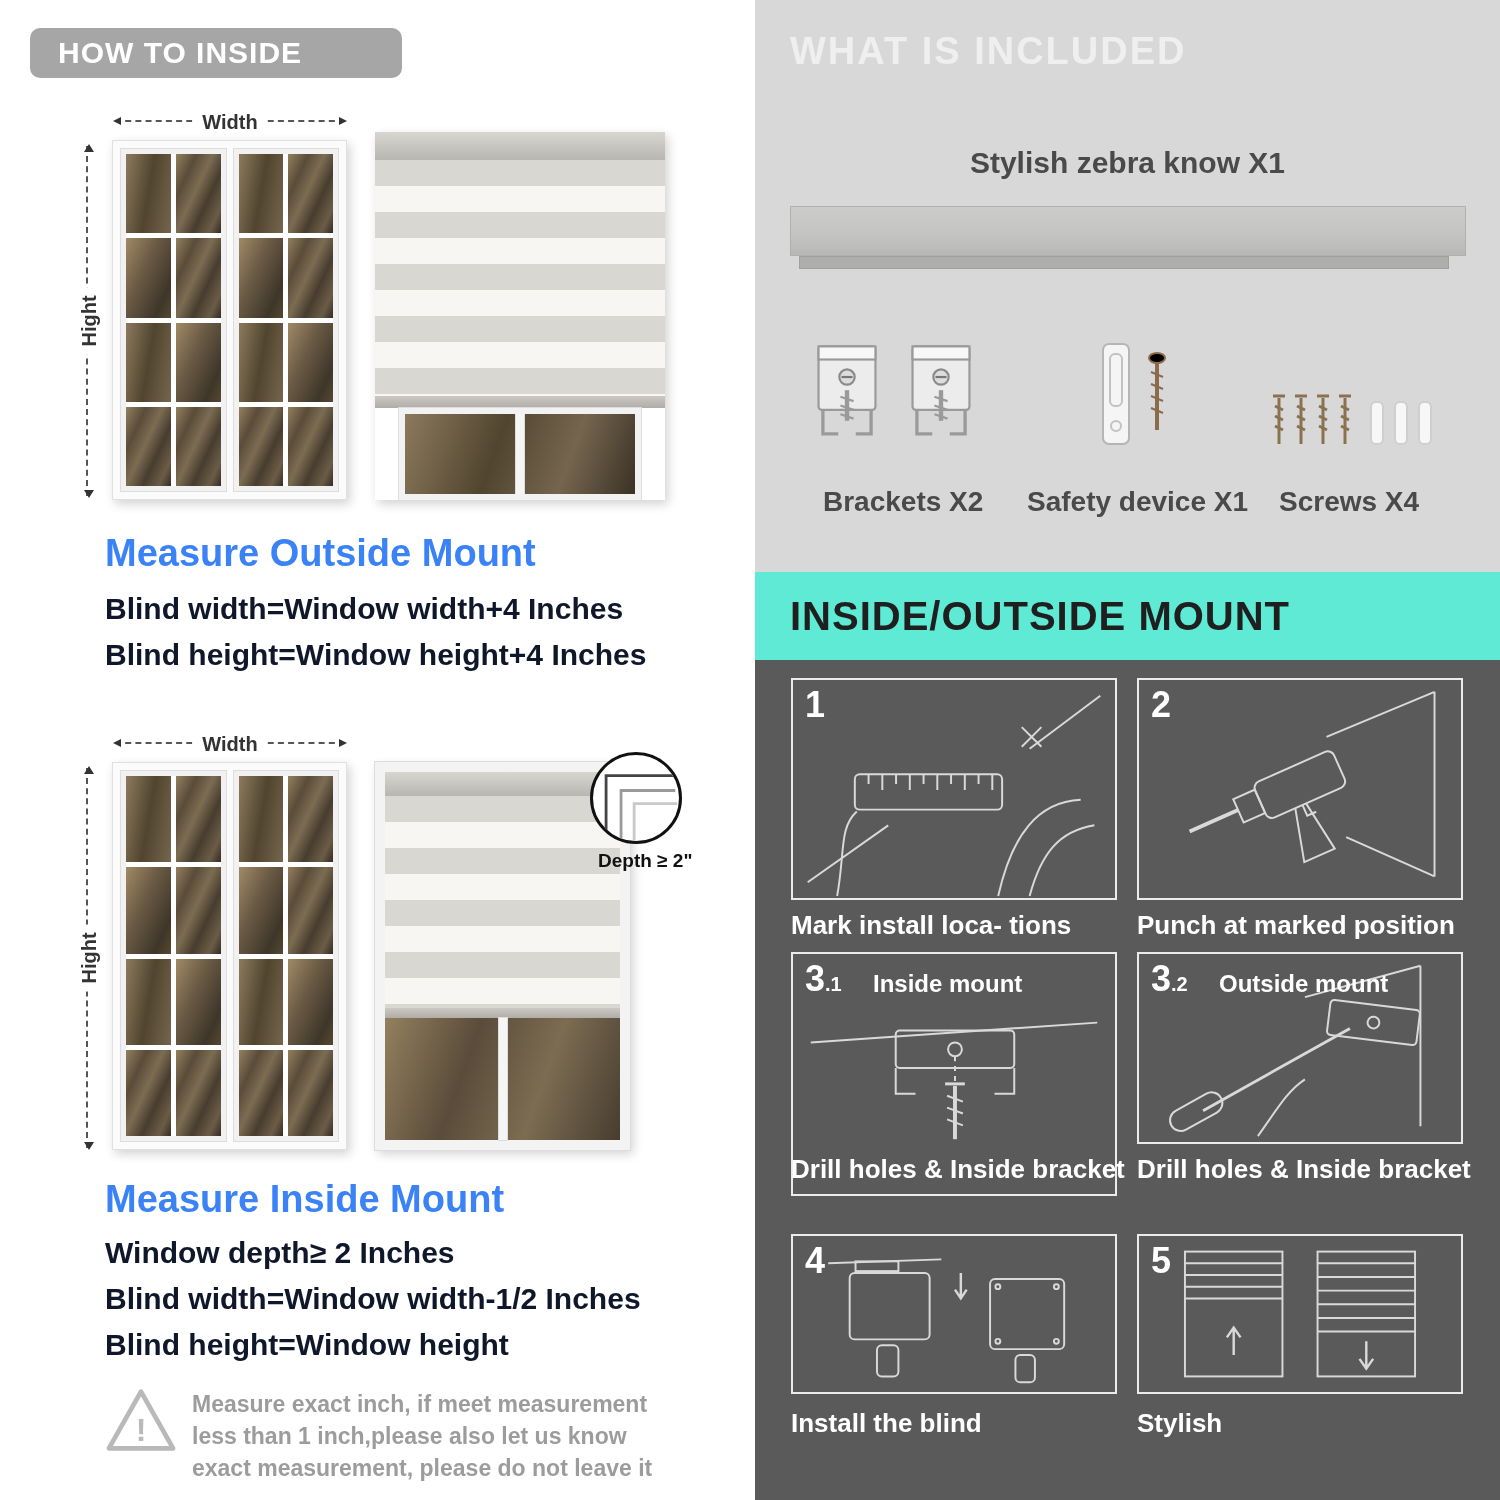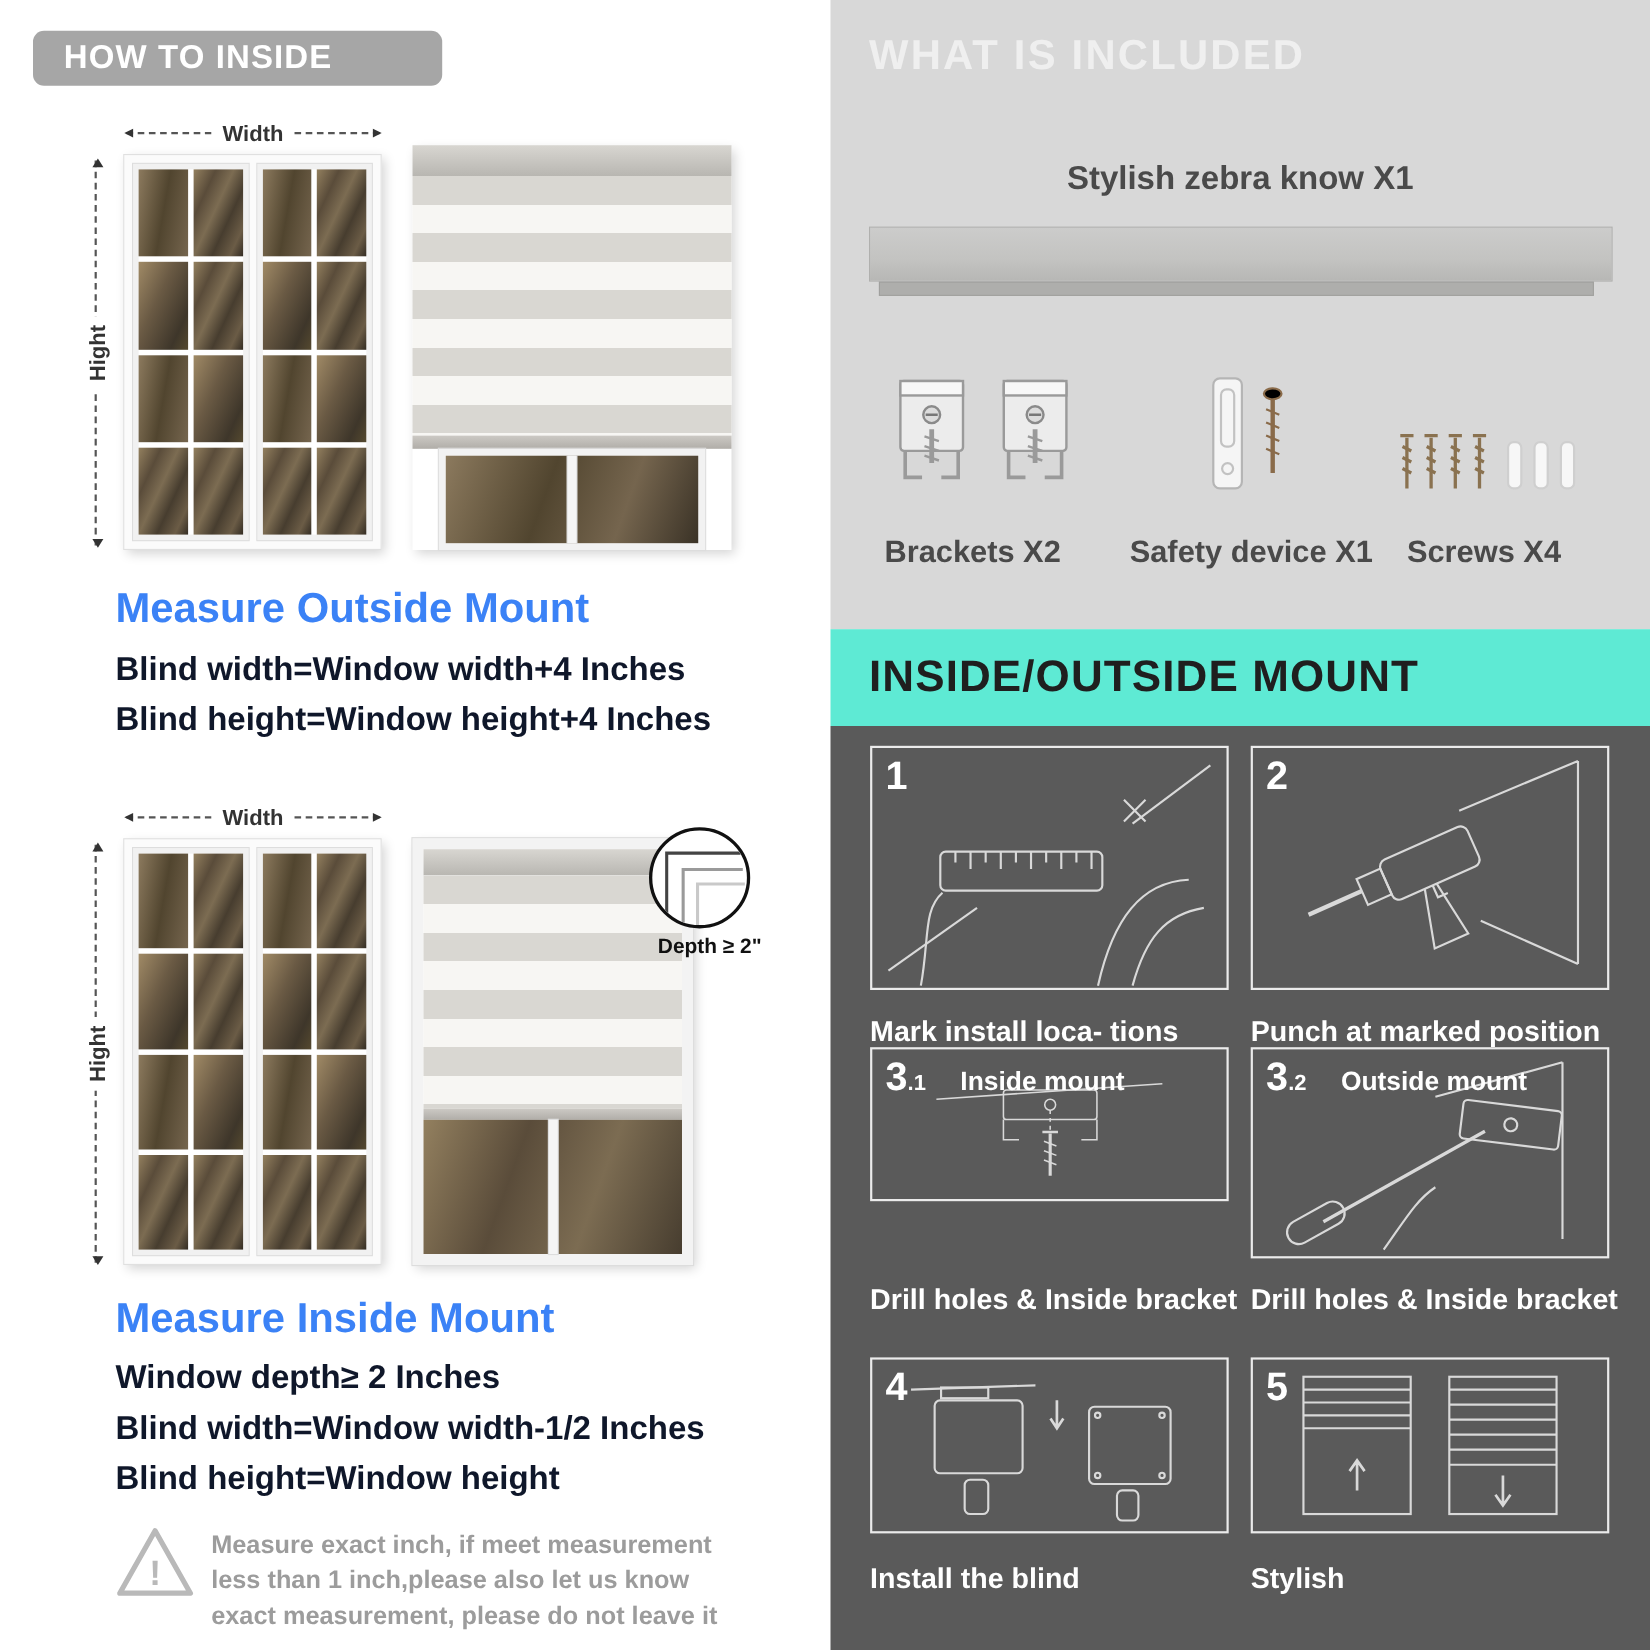--- a/index.html
+++ b/index.html
@@ -84,28 +84,28 @@
   .mount-title { position:absolute; left:35px; top:50%; transform:translateY(-50%);
     font-size:40px; font-weight:bold; color:#1f1f1f; letter-spacing:1px; }
   .mount-panel { position:absolute; left:755px; top:660px; width:745px; height:840px; background:#5a5a5a; }
 
   .step { position:absolute; border:2px solid #ebebeb; }
   .numwrap { position:absolute; left:12px; top:4px; color:#fff; font-weight:bold; z-index:2; }
   .numwrap .n { font-size:36px; }
   .numwrap .s { font-size:20px; }
   .steplabel { position:absolute; left:80px; top:16px; color:#fff; font-size:24px; font-weight:bold; z-index:2; }
   .art { position:absolute; left:0; top:0; width:100%; height:100%; }
-  .caption { position:absolute; color:#fff; font-size:26px; font-weight:bold;margin-top:12px; }
+  .caption { position:absolute; color:#fff; font-size:26px; font-weight:bold; }
 
   
   .b1 { left:36px;  top:18px;  width:326px; height:222px; }
   .b2 { left:382px; top:18px;  width:326px; height:222px; }
   .c1 { left:36px;  top:250px; }
   .c2 { left:382px; top:250px; }
-  .b3 { left:36px;  top:292px; width:326px; height:140px; }
+  .b3 { left:36px;  top:292px; width:326px; height:244px; }
   .b4 { left:382px; top:292px; width:326px; height:192px; }
   .c3 { left:36px;  top:494px; }
   .c4 { left:382px; top:494px; }
   .b5 { left:36px;  top:574px; width:326px; height:160px; }
   .b6 { left:382px; top:574px; width:326px; height:160px; }
   .c5 { left:36px;  top:748px; }
   .c6 { left:382px; top:748px; }
 </style>
 </head>
 <body>
@@ -269,21 +269,21 @@
           <line x1="50" y1="8" x2="62" y2="8"></line>
           <line x1="72" y1="8" x2="84" y2="8"></line>
         </g>
       <g fill="#f7f7f7" stroke="#cfcfcf" stroke-width="2">
         <rect x="104" y="14" width="12" height="42" rx="5"></rect>
         <rect x="128" y="14" width="12" height="42" rx="5"></rect>
         <rect x="152" y="14" width="12" height="42" rx="5"></rect>
       </g>
     </svg>
 
-    <div class="hw-label" style="left:49px;">Brackets X2</div>
+    <div class="hw-label" style="left:68px;">Brackets X2</div>
     <div class="hw-label" style="left:272px;">Safety device X1</div>
     <div class="hw-label" style="left:524px;">Screws X4</div>
   </div>
 
   <div class="mount-strip">
     <div class="mount-title">INSIDE/OUTSIDE MOUNT</div>
   </div>
 
   <div class="mount-panel">
 

